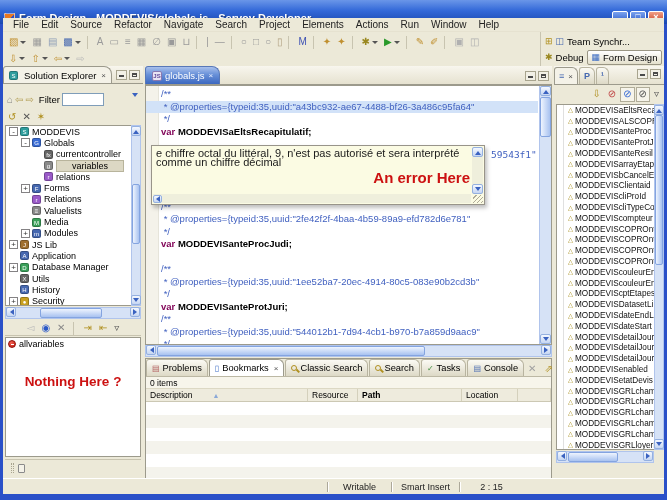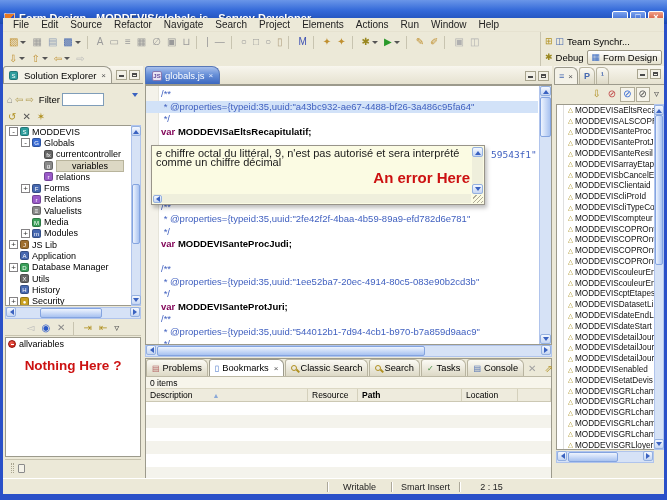--- a/index.html
+++ b/index.html
@@ -58,21 +58,21 @@
 .tlabel{overflow:hidden;}
 .trow.sel .tlabel{background:#dcd8c4;border:1px solid #b8b49c;padding:0 15px;}
 .lvscroll{position:absolute;right:2px;top:59px;width:10px;height:181px;background:#d6e2f6;border:1px solid #b0c4ec;}
 .lhscroll{position:absolute;left:2px;top:241px;width:136px;height:12px;background:#d6e2f6;border:1px solid #b0c4ec;}
 .lp-ltb{position:absolute;left:2px;top:255px;right:2px;height:15px;display:flex;align-items:center;justify-content:center;gap:1px;border-bottom:1px solid #c8c4b0;}
 .lp-list{position:absolute;left:2px;top:271px;width:136px;height:120px;background:#fff;border:1px solid #9c9a8c;}
 .xlrow{display:flex;align-items:center;gap:3px;height:12px;padding:1px 2px;font-size:9px;}
 .errdot{width:8px;height:8px;border-radius:50%;background:radial-gradient(circle at 35% 30%,#f06050,#c01810);border:1px solid #901008;position:relative;}
 .errdot:after{content:"";position:absolute;left:2px;top:3px;width:3px;height:1px;background:#fff;}
 .annotation-red{color:#cc1111;font-weight:bold;}
-.lp-annot{position:absolute;left:0;right:0;top:20px;text-align:center;font-size:13.5px;}
+.lp-annot{position:absolute;left:0;right:0;top:36px;text-align:center;font-size:13.5px;}
 .lp-foot{position:absolute;left:2px;top:393px;right:2px;height:17px;display:flex;align-items:center;gap:4px;padding-left:6px;border-top:1px solid #c8c4b0;}
 .grip{width:3px;height:10px;border-left:1px dotted #a8a48e;border-right:1px dotted #a8a48e;}
 .flagico{width:7px;height:9px;border:1px solid #8a8a8a;background:#f4f2e8;border-radius:1px;}
 
 .cpanel{position:absolute;left:142px;top:48px;width:407px;height:412px;background:#ece9d8;}
 .etabsrow{position:absolute;left:0;top:0;right:0;height:19px;border-bottom:1px solid #9c9a8c;background:linear-gradient(180deg,#f8f6ee,#e6e2d0);display:flex;align-items:flex-end;}
 .etab{display:inline-flex;align-items:center;gap:3px;height:18px;padding:0 6px;font-size:9.5px;color:#fff;background:linear-gradient(180deg,#a8c0ec 0%,#6890d8 45%,#3c68c0 100%);border:1px solid #5878b8;border-bottom:none;border-radius:3px 8px 0 0;}
 .eico{width:10px;height:10px;border-radius:2px;background:#e8e4f4;border:1px solid #8878b0;color:#604898;font-size:6px;line-height:9px;text-align:center;font-weight:bold;}
 .etx{color:#e8eeff;font-size:8px;margin-left:1px;}
 .ecode{position:absolute;left:0;top:19px;width:407px;height:260px;background:#fff;border:1px solid #9c9a8c;overflow:hidden;}

